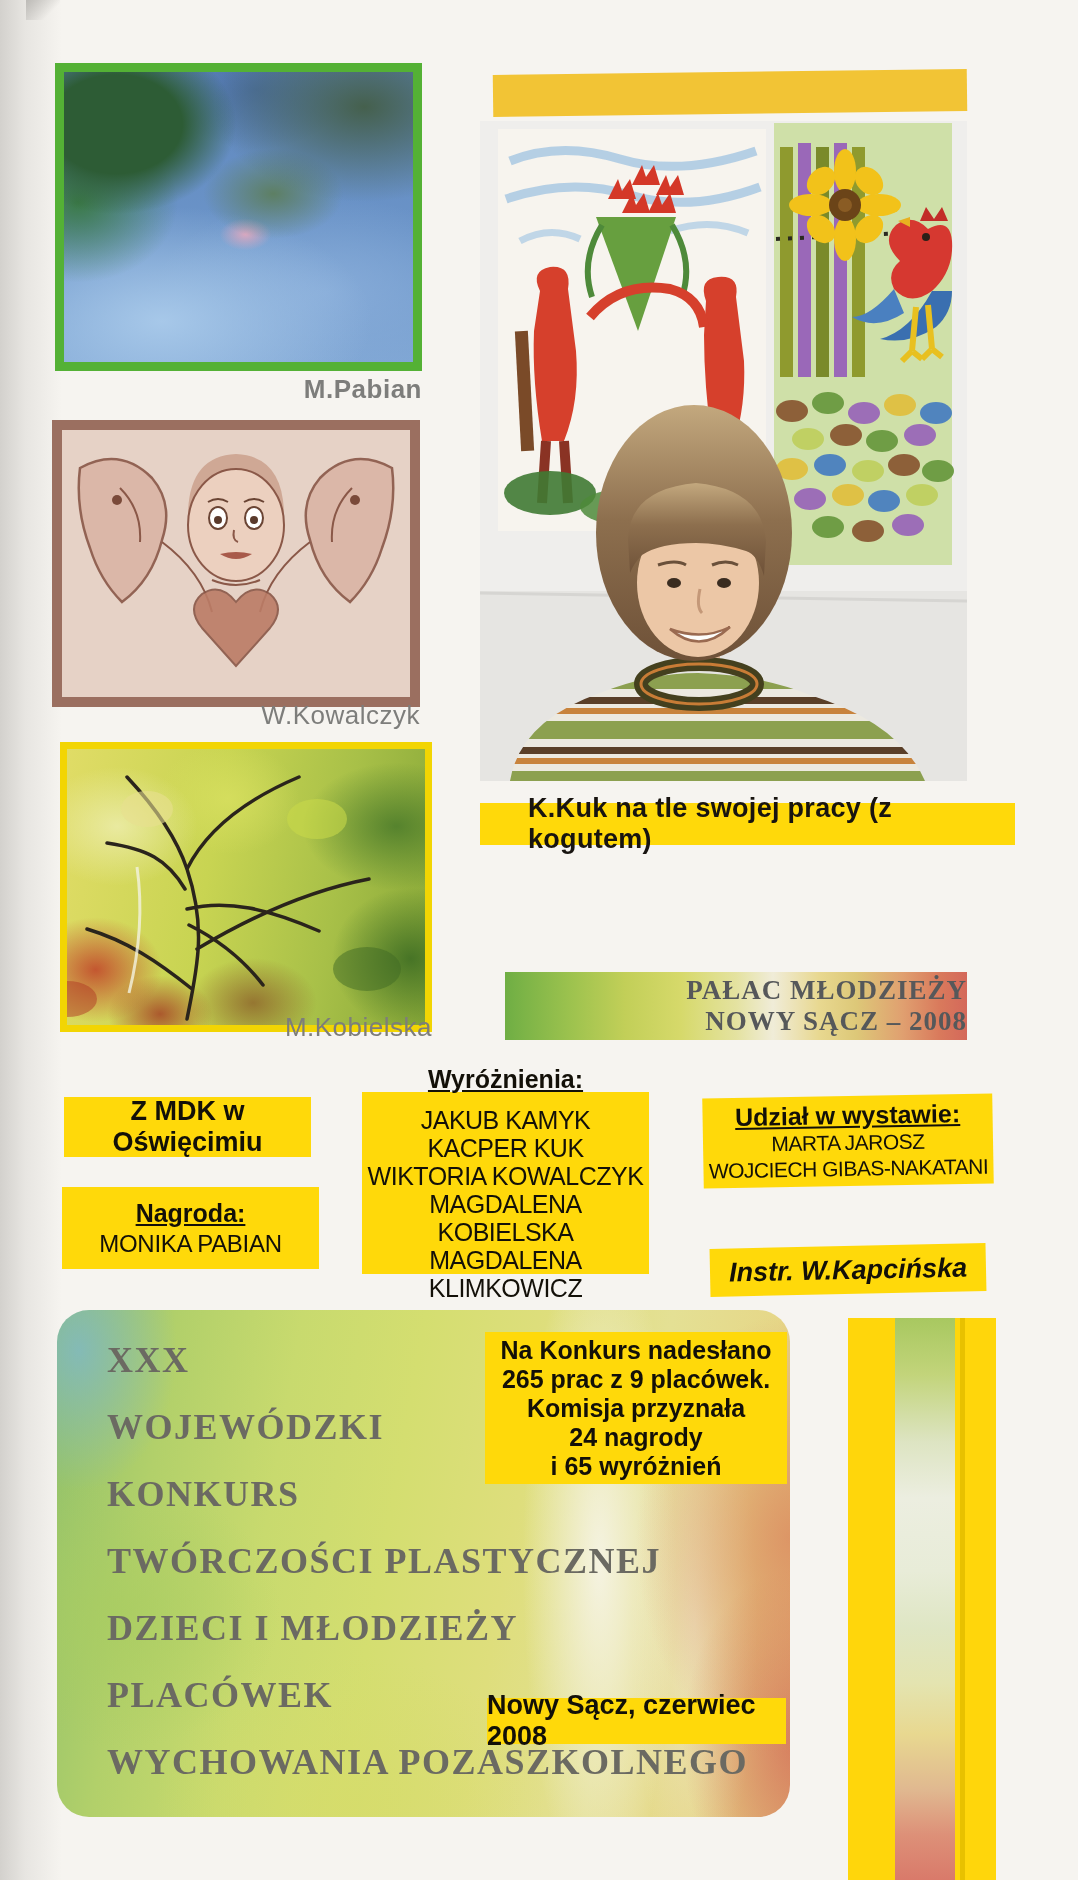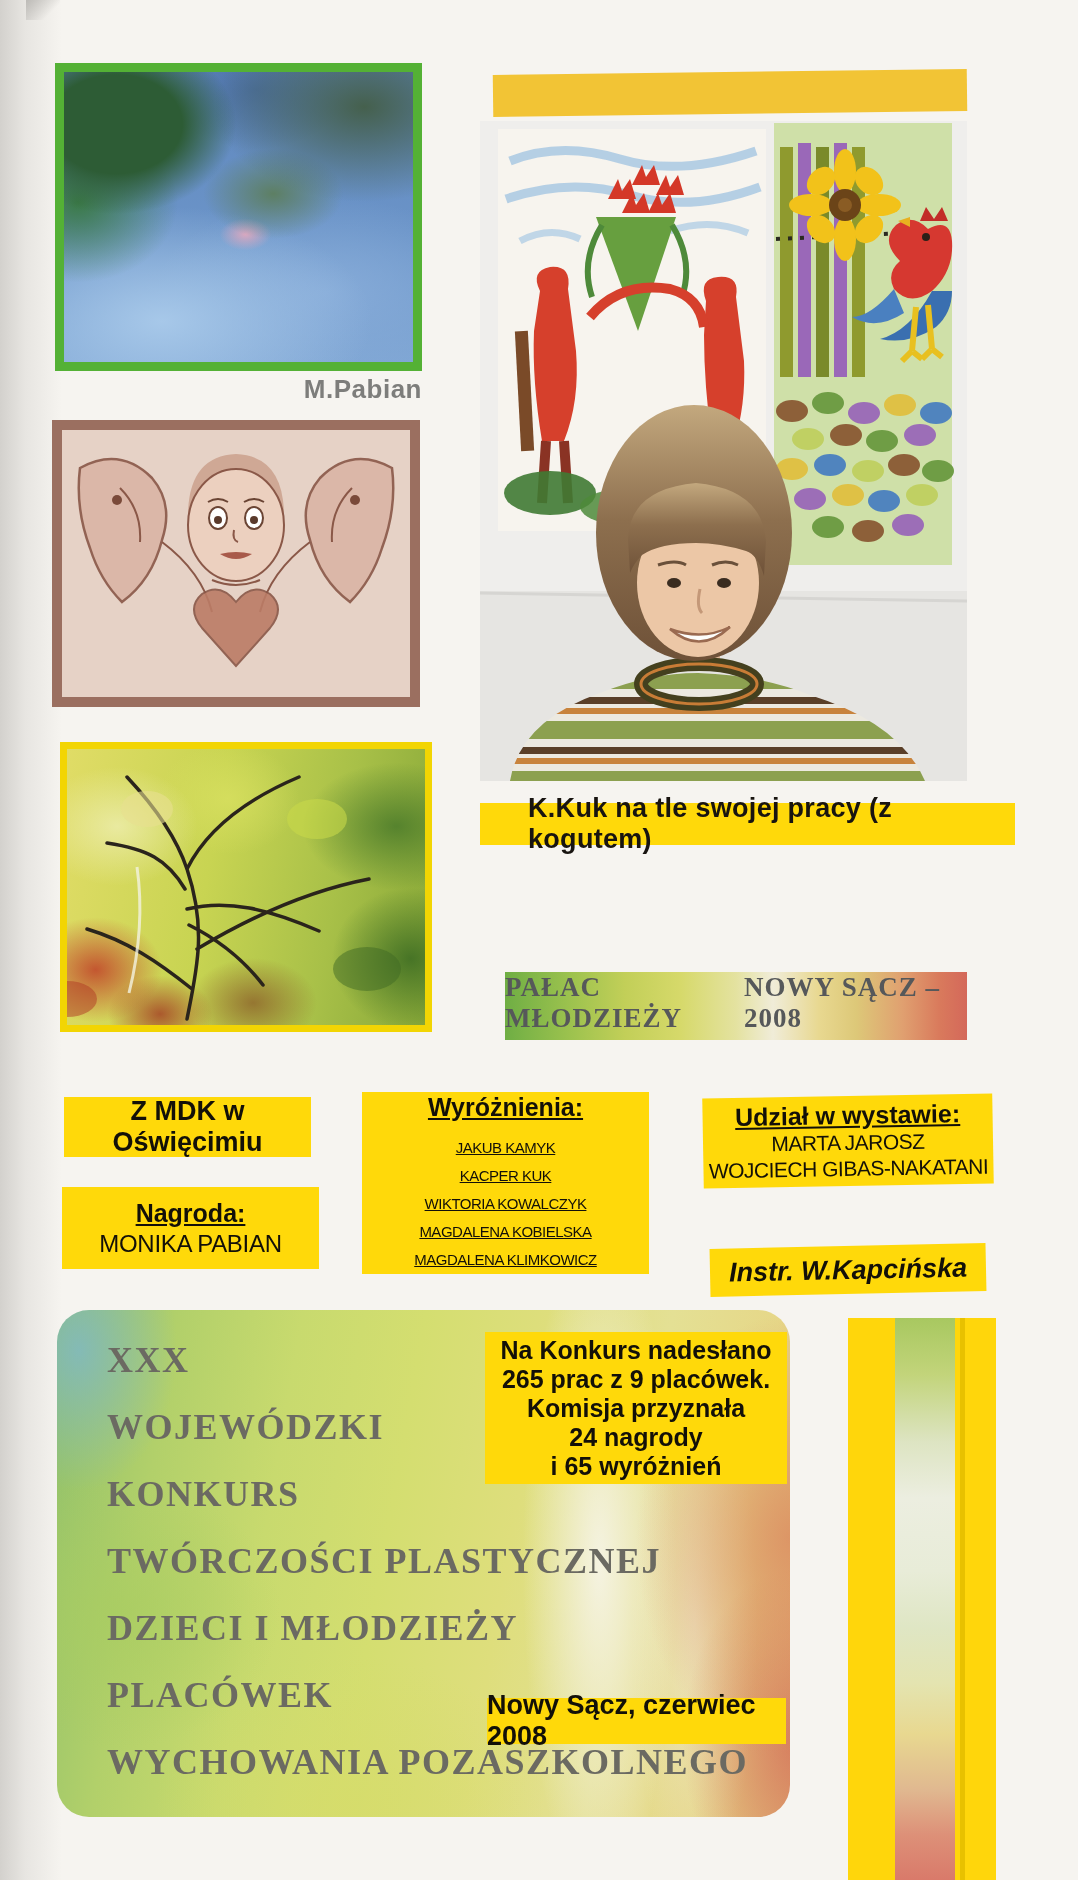--- a/index.html
+++ b/index.html
@@ -64,38 +64,38 @@
   .photo{position:absolute;left:480px;top:121px;width:487px;height:660px;background:#efeeec;}
   .photo-caption{
     position:absolute;left:480px;top:803px;width:487px;height:42px;
     background:#ffd90a;color:#181410;font-size:27px;font-weight:600;
     display:flex;align-items:center;justify-content:center;letter-spacing:.3px;padding-left:48px;
   }
 
   .palac-band{
     position:absolute;left:505px;top:972px;width:462px;height:68px;
     background:linear-gradient(90deg,#6fae44 0%,#9cc24e 14%,#c2cf58 26%,#d6d96a 38%,#e4e2a0 50%,#f0ecd8 58%,#e8d890 68%,#ddc878 76%,#e0a070 86%,#d97a5c 94%,#d4685a 100%);
-    display:flex;flex-direction:row;align-items:flex-start;justify-content:center;
+    display:flex;flex-direction:column;align-items:flex-end;justify-content:center;
     font-family:"Liberation Serif", serif;font-weight:bold;color:#56585a;
     font-size:27px;line-height:31px;letter-spacing:1px;
   }
 
   
   .ylabel{
     position:absolute;background:#ffd90a;color:#131008;
     display:flex;flex-direction:column;align-items:center;justify-content:center;
     text-align:center;
   }
   .lbl-mdk{left:64px;top:1097px;width:247px;height:60px;font-size:27px;font-weight:bold;}
   .lbl-nagroda{left:62px;top:1187px;width:257px;height:82px;}
   .lbl-nagroda .hdr{font-size:25px;font-weight:bold;text-decoration:underline;}
   .lbl-nagroda .nm{font-size:24px;margin-top:2px;letter-spacing:-.3px;}
   .lbl-wyroznienia{left:362px;top:1092px;width:287px;height:178px;padding:2px 0;}
   .lbl-wyroznienia .hdr{font-size:25px;font-weight:bold;text-decoration:underline;margin-bottom:12px;}
-  .lbl-wyroznienia .nm{font-size:15px;line-height:28px;letter-spacing:-.5px;text-decoration:underline;}
+  .lbl-wyroznienia .nm{font-size:25px;line-height:28px;letter-spacing:-.5px;}
   .lbl-udzial{left:703px;top:1096px;width:290px;height:90px;transform:rotate(-1deg);}
   .lbl-udzial .hdr{font-size:25px;font-weight:bold;text-decoration:underline;}
   .lbl-udzial .nm{font-size:21px;line-height:26px;letter-spacing:-.5px;}
   .lbl-instr{left:710px;top:1246px;width:276px;height:48px;
     font-size:27px;font-weight:bold;font-style:italic;transform:rotate(-1.2deg);}
 
   
   .poster{
     position:absolute;left:57px;top:1310px;width:733px;height:507px;overflow:hidden;
     background:
@@ -166,33 +166,35 @@
       <circle cx="156" cy="90" r="4" fill="#5a3a2c"></circle>
       <circle cx="192" cy="90" r="4" fill="#5a3a2c"></circle>
       <path d="M146,72 Q156,66 166,72 M182,72 Q192,66 202,72" stroke="#6a4434" stroke-width="2" fill="none"></path>
       <path d="M172,100 Q170,110 176,112" stroke="#8a5848" stroke-width="2" fill="none"></path>
       <path d="M158,124 Q174,134 190,124 Q174,120 158,124 Z" fill="#a85a4a"></path>
       <path d="M100,112 Q140,142 150,182 M248,112 Q208,142 198,182" stroke="#8a5848" stroke-width="2" fill="none"></path>
       <path d="M174,236 L140,198 Q124,178 140,164 Q158,152 174,172 Q190,152 208,164 Q224,178 208,198 Z" fill="#bb7c66" stroke="#8a5848" stroke-width="2" opacity=".9"></path>
       <path d="M150,150 Q174,160 198,150" stroke="#8a5848" stroke-width="2" fill="none"></path>
     </svg>
   </div>
+  <div class="caption cap2">W.Kowalczyk</div>
 
   <div class="frame frame3">
     <div class="frame-inner art3">
       <svg width="100%" height="100%" viewBox="0 0 358 276">
         <path d="M120,270 C130,220 140,180 120,120 M120,120 C110,90 90,60 60,28 M120,120 C140,80 180,50 232,28 M130,200 C180,170 240,142 302,130 M125,240 C90,212 60,192 20,180 M120,160 C160,150 202,160 252,182 M118,140 C100,110 80,100 40,94 M122,176 C150,190 176,210 196,236" stroke="#2a241c" stroke-width="3.5" fill="none" stroke-linecap="round"></path>
         <path d="M62,244 C72,204 76,160 70,118" stroke="#f2f2e0" stroke-width="3" fill="none" opacity=".8"></path>
         <ellipse cx="250" cy="70" rx="30" ry="20" fill="#c8d84a" opacity=".6"></ellipse>
         <ellipse cx="80" cy="60" rx="26" ry="18" fill="#e8e090" opacity=".6"></ellipse>
         <ellipse cx="300" cy="220" rx="34" ry="22" fill="#3f6a24" opacity=".5"></ellipse>
         <ellipse cx="60," :="" cy="250" rx="30" ry="18" fill="#b03824" opacity=".5"></ellipse>
       </svg>
     </div>
   </div>
+  <div class="caption cap3">M.Kobielska</div>
 
   <div class="top-stripe"></div>
 
   <div class="photo">
     <svg width="487" height="660" viewBox="0 0 487 660">
       <defs>
         <linearGradient id="hairGrad" x1="0" y1="0" x2="0" y2="1">
           <stop offset="0" stop-color="#c3a87e"></stop>
           <stop offset="0.45" stop-color="#8d6f4e"></stop>
           <stop offset="1" stop-color="#6e5138"></stop>

